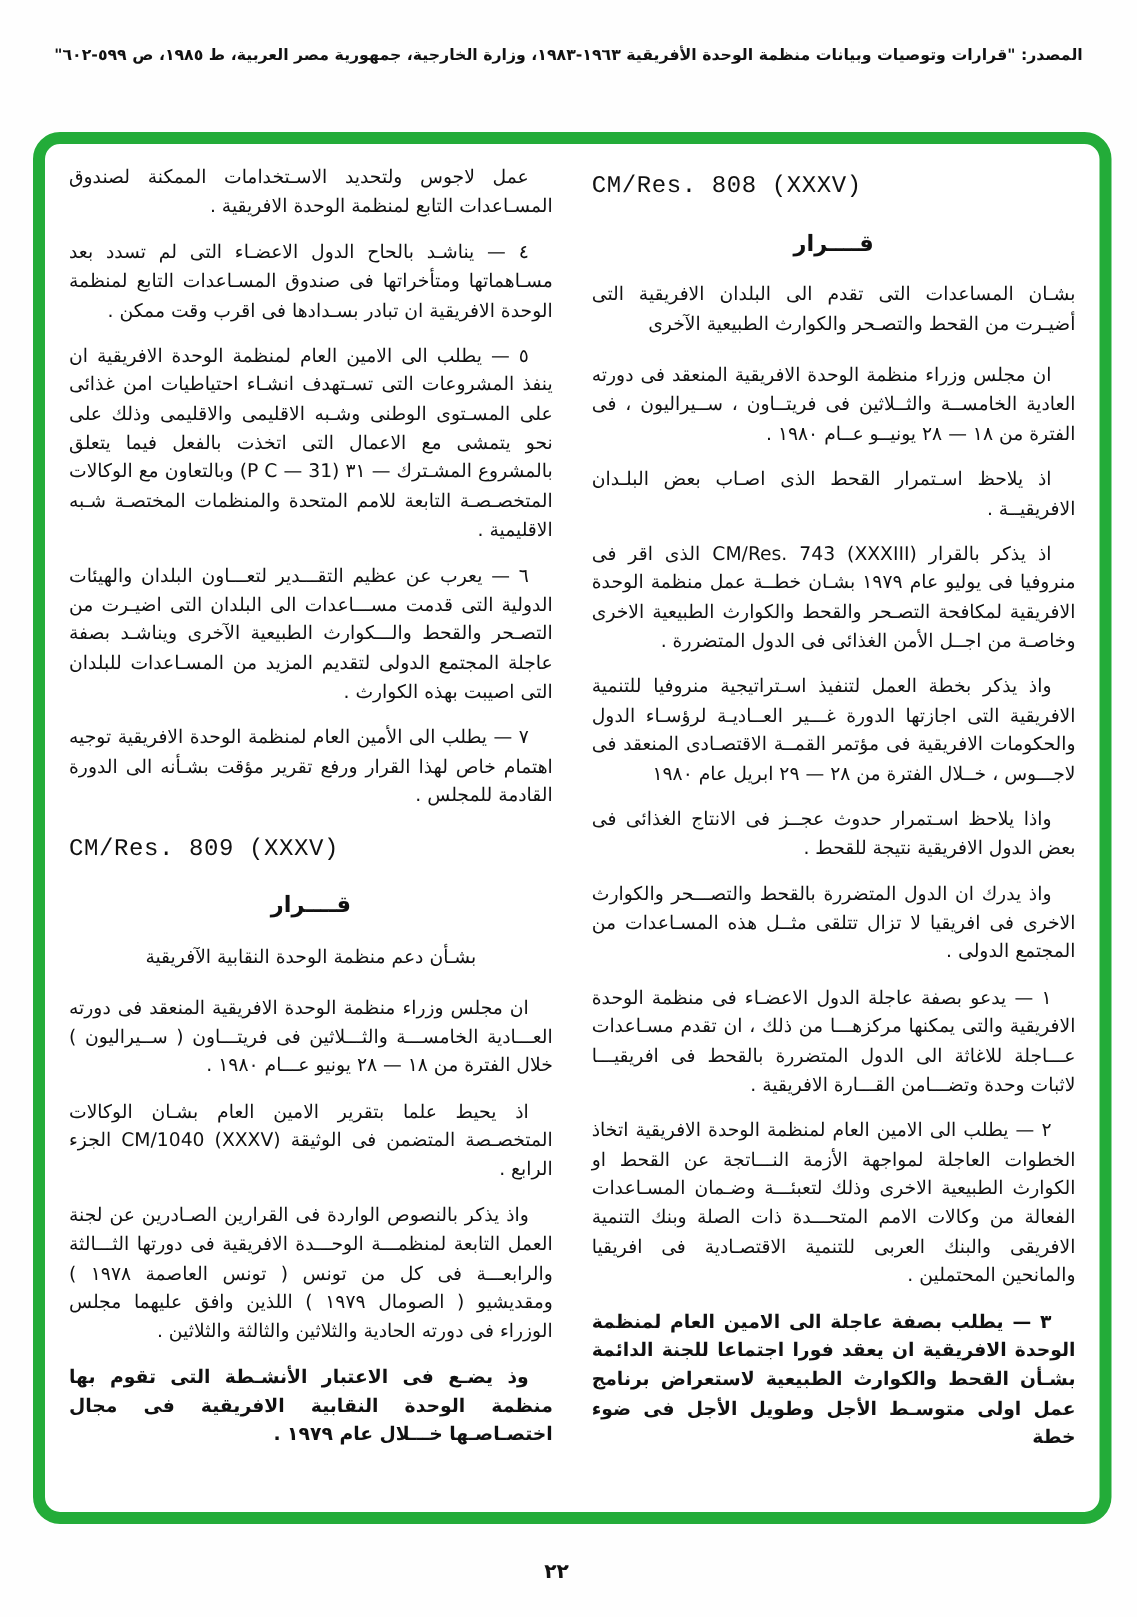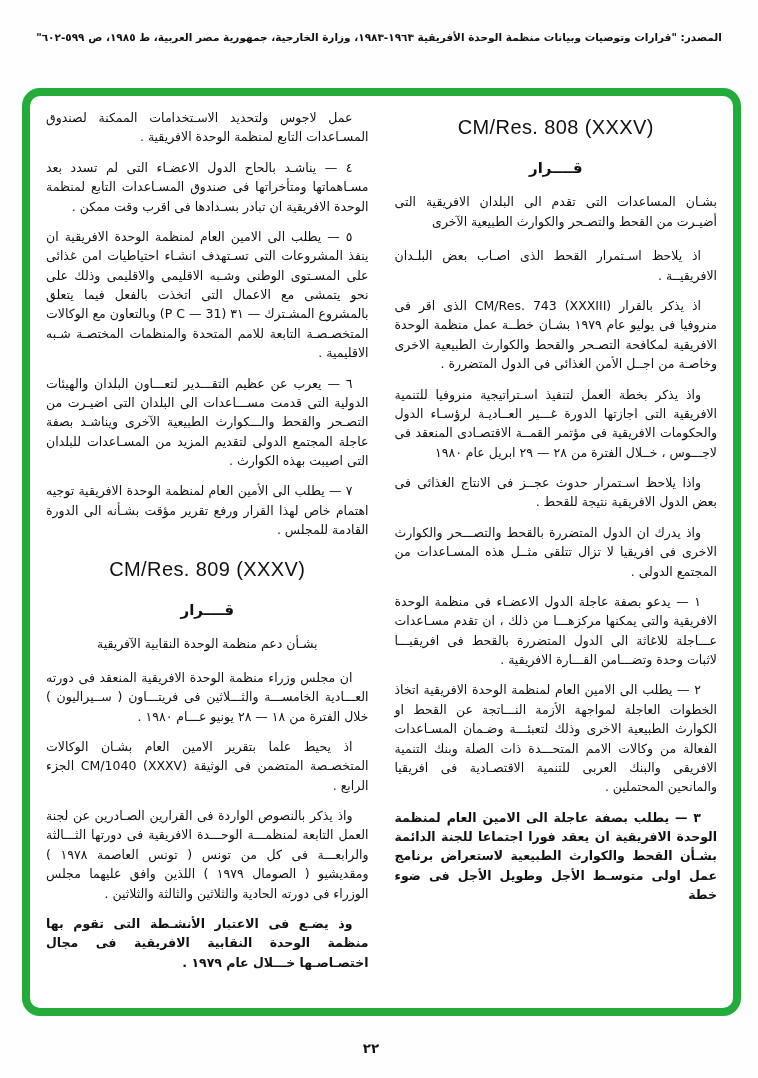--- a/index.html
+++ b/index.html
@@ -30,23 +30,23 @@
     overflow: hidden;
     background: #fff;
   }
   .columns { display: flex; direction: rtl; gap: 26px; height: 100%; }
   .col {
     flex: 1 1 0; min-width: 0;
     direction: rtl; text-align: justify;
     font-size: 12.5px; line-height: 1.55;
   }
   .res-number {
-    direction: ltr; text-align: center; unicode-bidi: embed;
-    font-family: Liberation Sans, sans-serif;
-    font-size: 20px; letter-spacing: 0.4px;
+    direction: ltr; text-align: left; unicode-bidi: embed;
+    font-family: Liberation Mono, monospace;
+    font-size: 16px; letter-spacing: 0.4px;
     margin: 4px 0 2px 0; white-space: nowrap;
   }
   .qarar { text-align: center; font-weight: bold; font-size: 15px; margin: 14px 0 12px; }
   .res-title { font-weight: normal; text-align: justify; margin: 6px 0 14px; line-height: 1.6; }
   p.para { margin: 0 0 11px 0; text-indent: 16px; }
   p.para.bold { font-weight: bold; }
   .page-number {
     position: absolute; bottom: 22px; left: 0; right: 16px;
     text-align: center; font-weight: bold; font-size: 13.5px;
   }
@@ -60,20 +60,21 @@
     <div class="header-line2">المصدر: "قرارات وتوصيات وبيانات منظمة الوحدة الأفريقية ١٩٦٣-١٩٨٣، وزارة الخارجية، جمهورية مصر العربية، ط ١٩٨٥، ص ٥٩٩-٦٠٢"</div>
   </div>
 
   <div class="frame" style="border-color: rgb(35, 172, 57);">
     <div class="columns">
 
       <div class="col">
         <div class="res-number">CM/Res. 808 (XXXV)</div>
         <div class="qarar">قــــرار</div>
         <div class="res-title">بشـان المساعدات التى تقدم الى البلدان الافريقية التى أضيـرت من القحط والتصـحر والكوارث الطبيعية الآخرى</div>
+        <p class="para">ان مجلس وزراء منظمة الوحدة الافريقية المنعقد فى دورته العادية الخامســة والثــلاثين فى فريتــاون ، ســيراليون ، فى الفترة من ١٨ — ٢٨ يونيــو عــام ١٩٨٠ .</p>
         <p class="para">اذ يلاحظ اسـتمرار القحط الذى اصـاب بعض البلـدان الافريقيــة .</p>
         <p class="para">اذ يذكر بالقرار ‎CM/Res. 743 (XXXIII)‎ الذى اقر فى منروفيا فى يوليو عام ١٩٧٩ بشـان خطــة عمل منظمة الوحدة الافريقية لمكافحة التصـحر والقحط والكوارث الطبيعية الاخرى وخاصـة من اجــل الأمن الغذائى فى الدول المتضررة .</p>
         <p class="para">واذ يذكر بخطة العمل لتنفيذ اسـتراتيجية منروفيا للتنمية الافريقية التى اجازتها الدورة غـــير العــاديـة لرؤسـاء الدول والحكومات الافريقية فى مؤتمر القمــة الاقتصـادى المنعقد فى لاجـــوس ، خــلال الفترة من ٢٨ — ٢٩ ابريل عام ١٩٨٠</p>
         <p class="para">واذا يلاحظ اسـتمرار حدوث عجــز فى الانتاج الغذائى فى بعض الدول الافريقية نتيجة للقحط .</p>
         <p class="para">واذ يدرك ان الدول المتضررة بالقحط والتصـــحر والكوارث الاخرى فى افريقيا لا تزال تتلقى مثــل هذه المسـاعدات من المجتمع الدولى .</p>
         <p class="para">١ — يدعو بصفة عاجلة الدول الاعضـاء فى منظمة الوحدة الافريقية والتى يمكنها مركزهـــا من ذلك ، ان تقدم مسـاعدات عـــاجلة للاغاثة الى الدول المتضررة بالقحط فى افريقيـــا لاثبات وحدة وتضـــامن القـــارة الافريقية .</p>
         <p class="para">٢ — يطلب الى الامين العام لمنظمة الوحدة الافريقية اتخاذ الخطوات العاجلة لمواجهة الأزمة النـــاتجة عن القحط او الكوارث الطبيعية الاخرى وذلك لتعبئـــة وضـمان المسـاعدات الفعالة من وكالات الامم المتحـــدة ذات الصلة وبنك التنمية الافريقى والبنك العربى للتنمية الاقتصـادية فى افريقيا والمانحين المحتملين .</p>
         <p class="para bold">٣ — يطلب بصفة عاجلة الى الامين العام لمنظمة الوحدة الافريقية ان يعقد فورا اجتماعا للجنة الدائمة بشـأن القحط والكوارث الطبيعية لاستعراض برنامج عمل اولى متوسـط الأجل وطويل الأجل فى ضوء خطة</p>
       </div>
 

